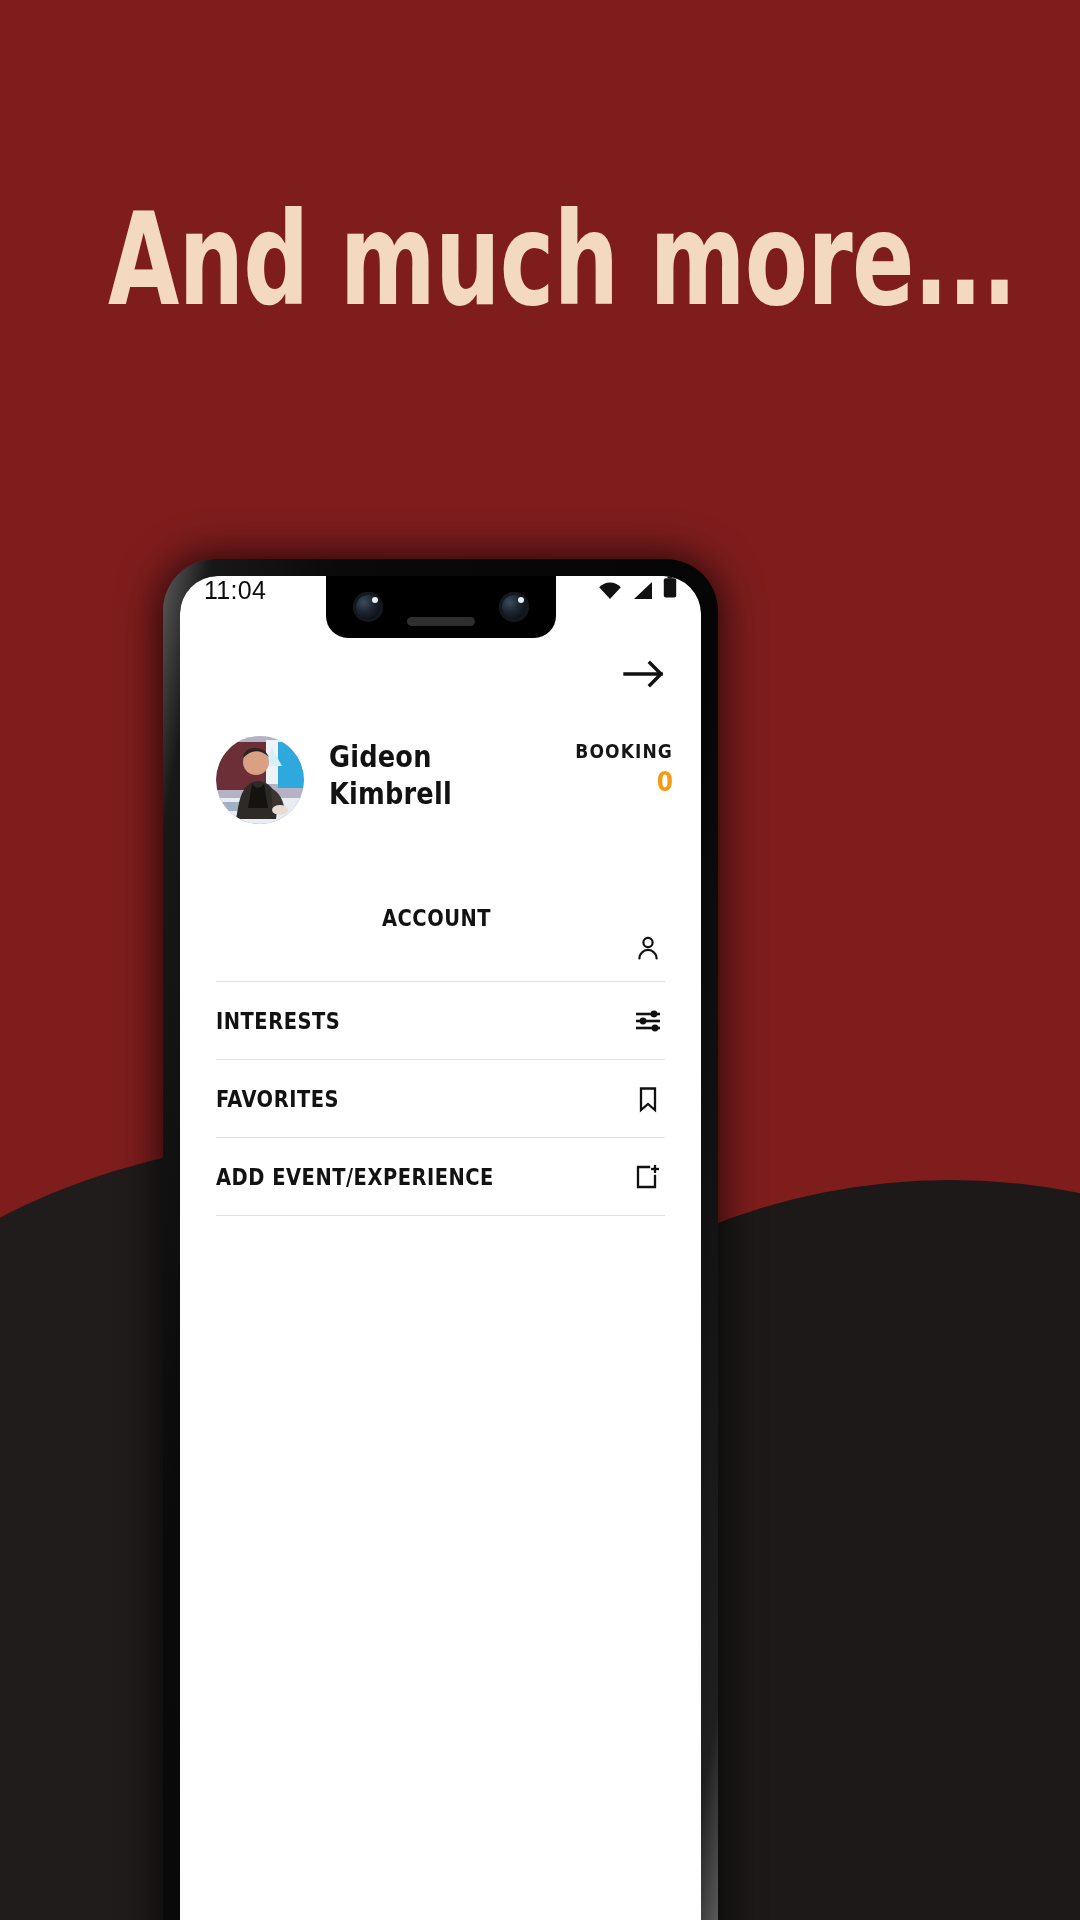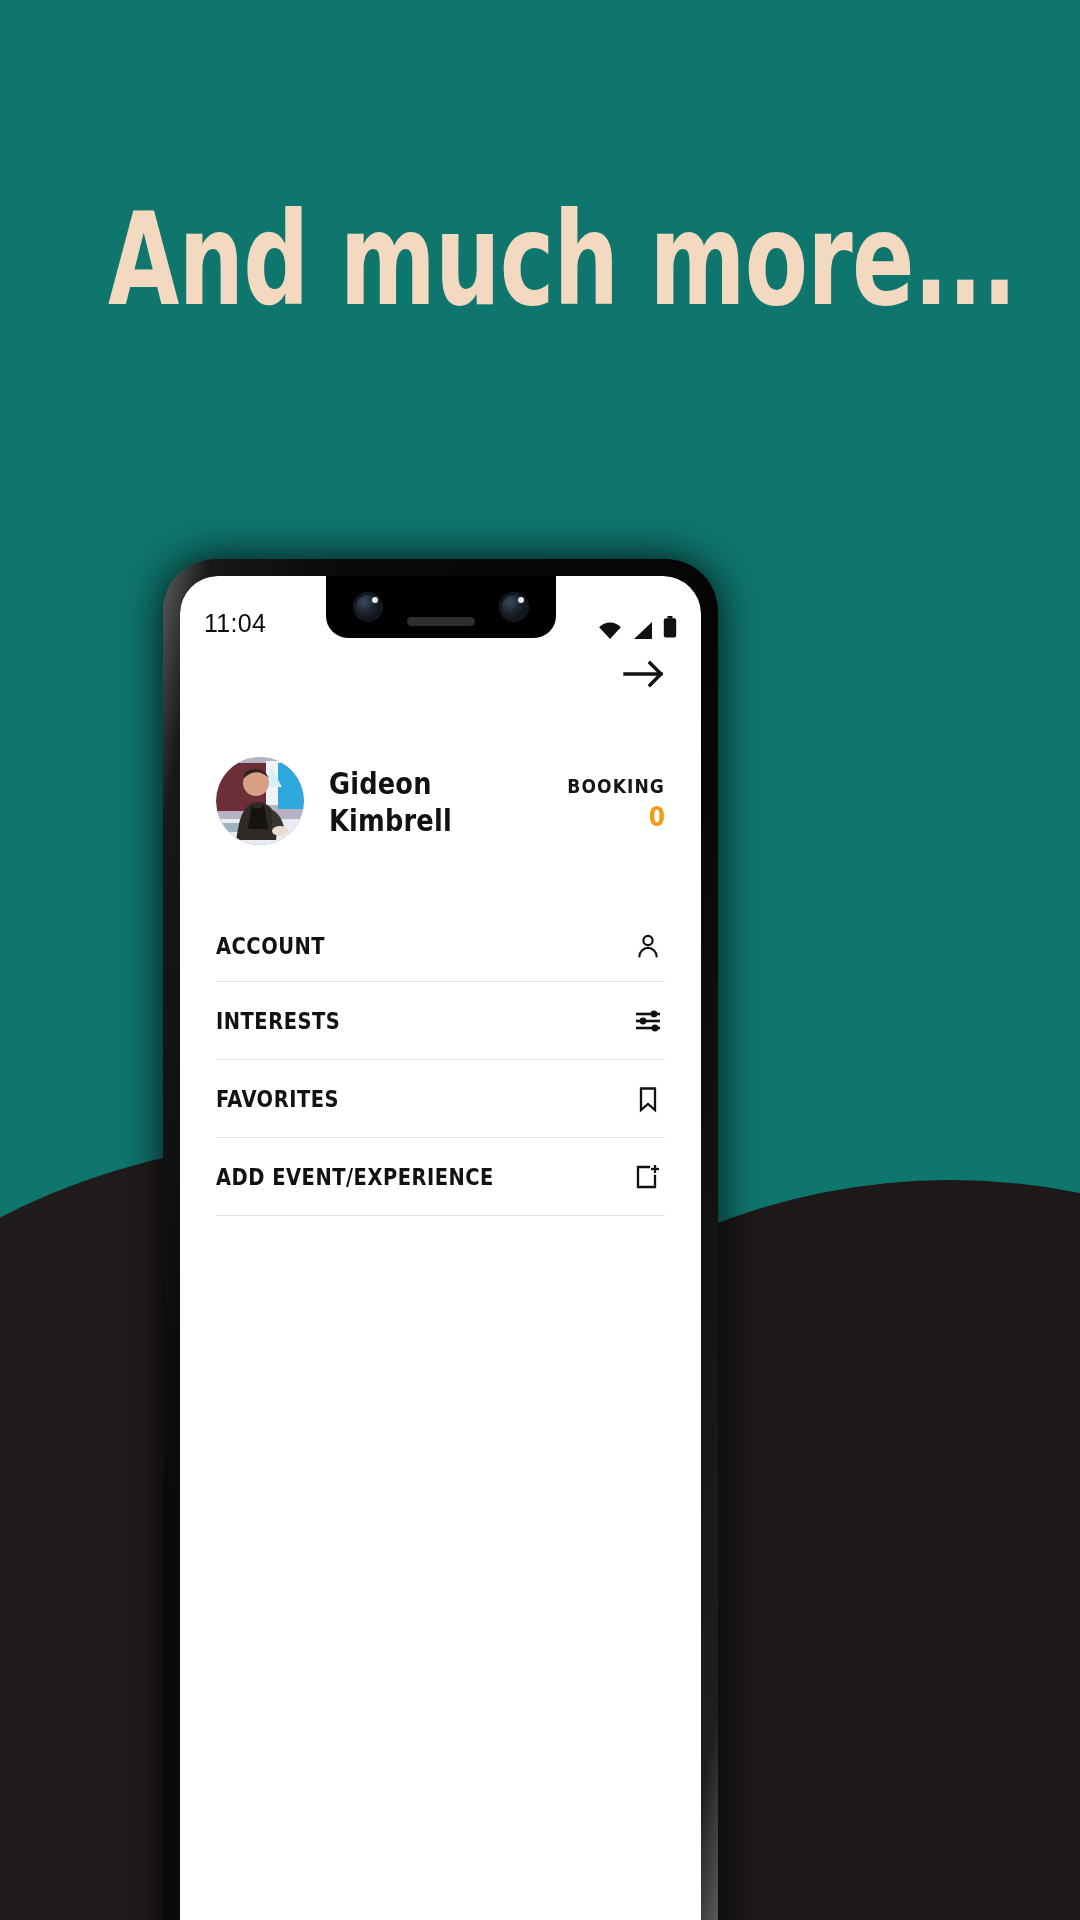--- a/index.html
+++ b/index.html
@@ -2,21 +2,21 @@
 <html><head>
 <meta charset="utf-8">
 <style>
   * { margin:0; padding:0; box-sizing:border-box; }
   html, body {
     width:1080px; height:1920px;
     background:#120f0e;
     font-family:"Liberation Sans", sans-serif;
     overflow:hidden;
   }
-  #stage { position:relative; width:1080px; height:1920px; background:#0f766e; overflow:hidden; }
+  #stage { position:relative; width:1080px; height:1920px; background:#7f1d1d; overflow:hidden; }
 
   
   .bg-wedge{
     position:absolute; left:-380px; top:1140px;
     width:1400px; height:1400px;
     border-radius:50%;
     background:#201c1b;
     z-index:0;
   }
   .bg-wedge2{
@@ -90,43 +90,43 @@
   }
   .speaker{
     width:68px; height:9px; border-radius:5px;
     background:#2e2e2e;
     align-self:flex-end; margin-bottom:12px;
   }
 
   
   .statusbar{
     position:absolute; left:0; top:0; width:100%; height:62px;
-    display:flex; align-items:flex-end; justify-content:space-between;
+    display:flex; align-items:flex-start; justify-content:space-between;
     padding:0 24px; z-index:13;
     color:#0d0d0d;
     font-size:24px;
     font-family:"Liberation Sans", sans-serif;
   }
   .status-time{ font-size:25px; letter-spacing:.3px; }
   .status-icons{ display:flex; align-items:center; gap:9px; }
   .ic-wifi{ width:24px; height:18px; }
   .ic-signal{ width:23px; height:19px; }
   .ic-batt{ width:14px; height:22px; }
 
   
   .toparrow{
     position:absolute; right:34px; top:80px;
     width:46px; height:36px; z-index:11;
   }
 
   
   .profile{
-    position:absolute; left:0; top:181px; width:100%;
-    padding:0 36px 0 36px;
-    display:flex; align-items:center; z-index:10;
+    position:absolute; left:0; top:160px; width:100%;
+    padding:0 28px 0 36px;
+    display:flex; align-items:flex-start; z-index:10;
   }
   .avatar{
     width:88px; height:88px; border-radius:50%;
     overflow:hidden; flex:0 0 88px;
     background:#b9b7c6;
     position:relative;
   }
   .avatar svg{ display:block; width:100%; height:100%; }
   .pname{
     margin-left:25px; margin-top:2px;
@@ -160,21 +160,21 @@
   
   .menu{
     position:absolute; left:0; top:328px; width:100%;
     padding:0 36px; z-index:10;
   }
   .mrow{
     height:78px;
     display:flex; align-items:center;
     border-bottom:1px solid #e2e2e2;
   }
-  .mrow:first-child{ border-top:6px solid #f97316; border-top-color:transparent; }
+  .mrow:first-child{ border-top:1px solid #f97316; border-top-color:transparent;flex-direction:column; }
   .mlabel{
     font-family:"Liberation Sans Narrow","DejaVu Sans Condensed","Liberation Sans", sans-serif;
     font-weight:bold;
     font-size:23px;
     letter-spacing:.55px;
     color:#121212;
     text-transform:uppercase;
     transform:scaleX(.94);
     transform-origin:left center;
     white-space:nowrap;

